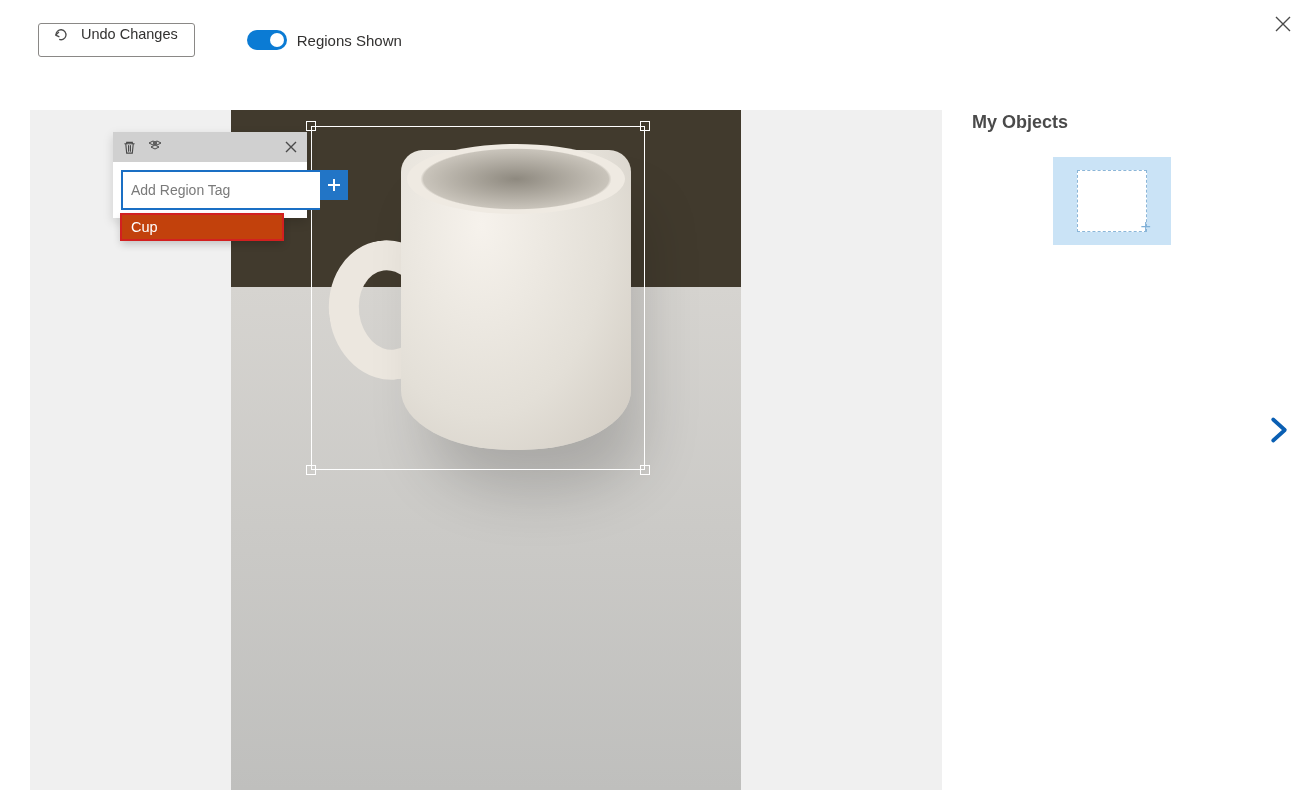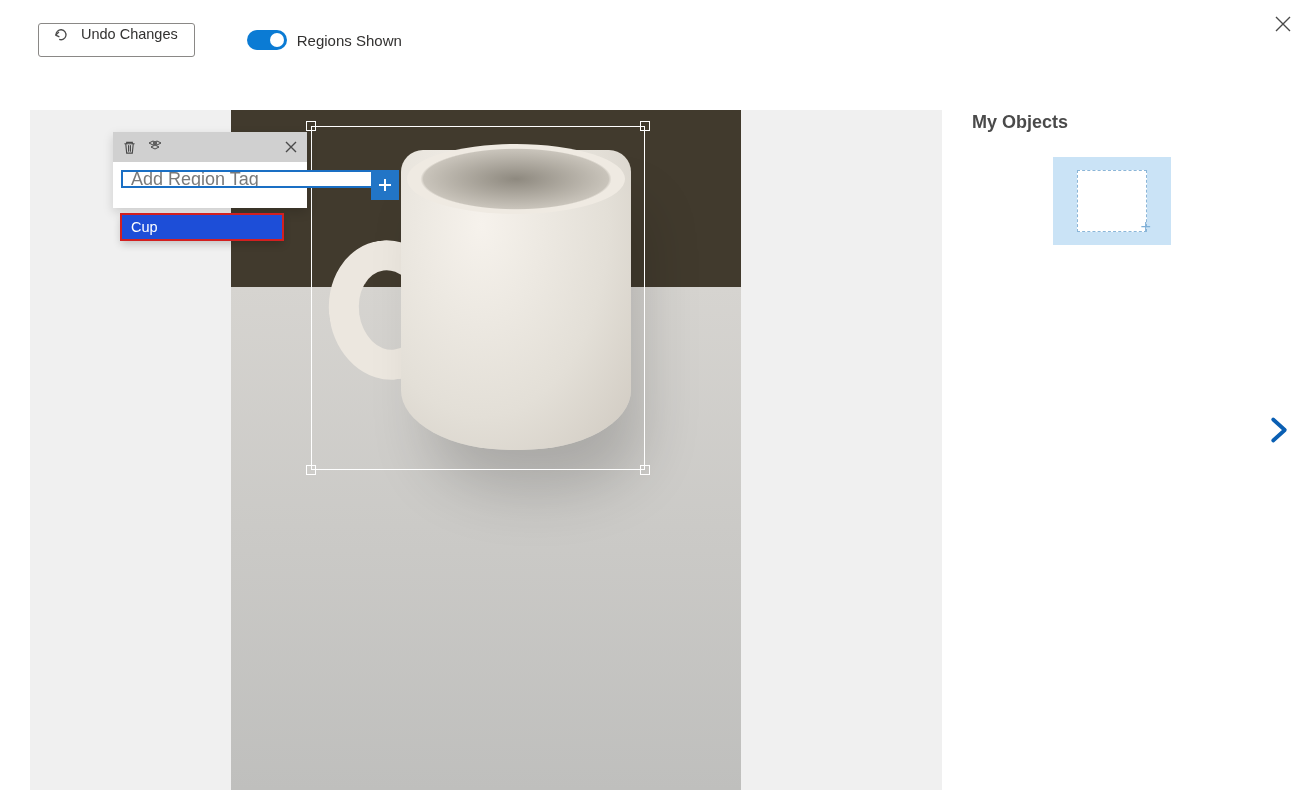--- a/index.html
+++ b/index.html
@@ -178,46 +178,46 @@
   .ico { width:16px; height:16px; cursor:pointer; display:flex; align-items:center; justify-content:center; }
 
   .tag-input-row {
     background: #fff;
     padding: 8px;
     display: flex;
     gap: 0;
   }
   .tag-input {
     flex: 1;
-    height: 18px;
+    height: 40px;
     border: 2px solid #1a6fc4;
     border-right: none;
     padding: 0 8px;
-    font-size: 18px;
+    font-size: 14px;
     outline: none;
     color: #323130;
   }
   .tag-input::placeholder { color: #7a7a7a; }
   .add-btn {
     width: 30px;
     height: 30px;
     background: #2275c6;
     color: #fff;
     display: flex;
     align-items: center;
     justify-content: center;
     cursor: pointer;
     border: none;
   }
   .tag-suggest {
     position: absolute;
     top: 82px;
     left: 8px;
     width: 162px;
-    background: #1d4ed8;
+    background: #c2410c;
     color: #fff;
     font-size: 14.5px;
     padding: 5px 10px;
     outline: 2px solid #d22020;
     outline-offset: -1px;
     cursor: pointer;
     box-shadow: 0 4px 8px rgba(0,0,0,0.2);
   }
 
   .side-panel {

